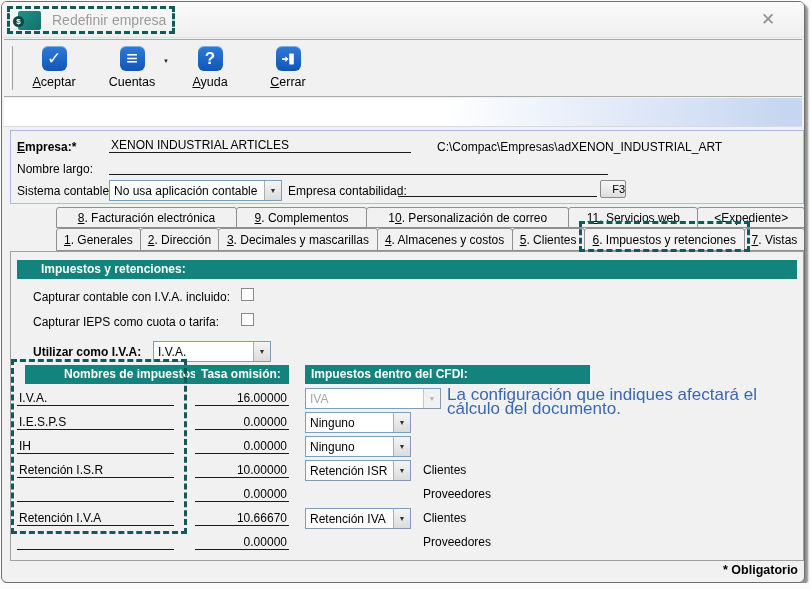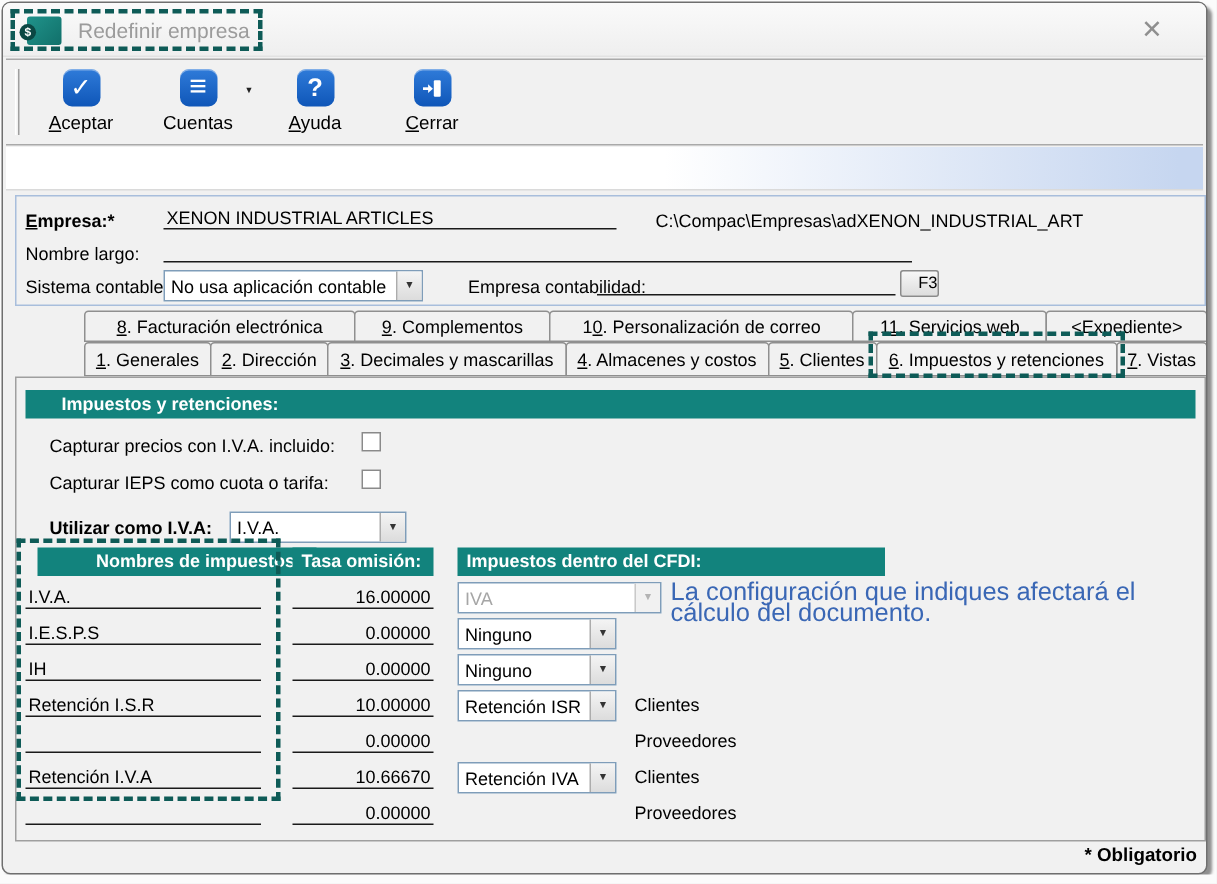--- a/index.html
+++ b/index.html
@@ -154,21 +154,21 @@
     <span class="fp-label" style="left:6px; top:31px;">Nombre largo:</span>
     <input class="u-field" style="left: 98px; top: 28px; width: 499px;" value="">
 
     <span class="fp-label" style="left:6px; top:53px;">Sistema contable:</span>
     <div class="combo" style="left:98px; top:49px; width:173px;">
       <span class="combo-text">No usa aplicación contable</span>
       <span class="combo-btn">
           <span class="combo-arrow">▼</span>
         </span>
     </div>
-    <span class="fp-label" style="left:301px; top:53px;">Empresa contabilidad:</span>
+    <span class="fp-label" style="left:277px; top:53px;">Empresa contabilidad:</span>
     <input class="u-field" style="left: 387px; top: 50px; width: 199px;" value="">
     <span class="f3-btn" style="left:589px; top:49px;">F3</span>
   </div>
 
   <div class="tabs">
     <div class="tabrow tabrow1">
       <div class="tab" style="flex-grow:18.5">
           <span><span></span><span class="ak">8</span><span>. Facturación electrónica</span></span>
         </div>
       <div class="tab" style="flex-grow:14.6">
@@ -206,21 +206,21 @@
       </div>
       <div class="tab" style="flex-grow:6">
           <span><span></span><span class="ak">7</span><span>. Vistas</span></span>
         </div>
     </div>
   </div>
 
   <div class="content-panel">
     <div class="teal-bar section-header">Impuestos y retenciones:</div>
 
-    <span class="cb-label" style="top:38px;">Capturar precios con I.V.A. incluido:</span>
+    <span class="cb-label" style="top:38px;">Capturar contable con I.V.A. incluido:</span>
     <span class="checkbox" style="top:36px;"></span>
     <span class="cb-label" style="top:63px;">Capturar IEPS como cuota o tarifa:</span>
     <span class="checkbox" style="top:61px;"></span>
 
     <span class="cb-label bold" style="top:93px;">Utilizar como I.V.A:</span>
     <div class="combo" style="left:142px; top:89px; width:118px;">
       <span class="combo-text">I.V.A.</span>
       <span class="combo-btn">
           <span class="combo-arrow">▼</span>
         </span>

